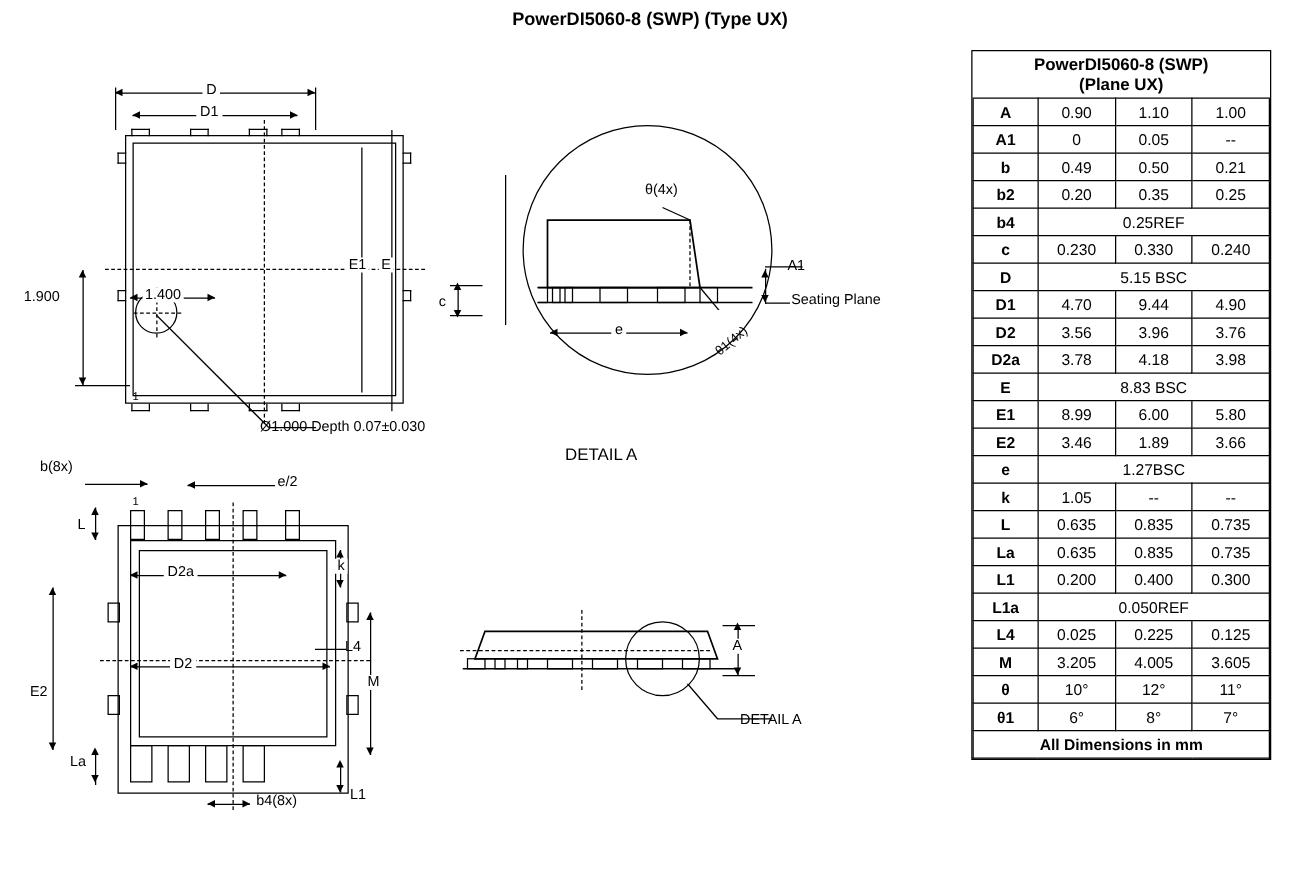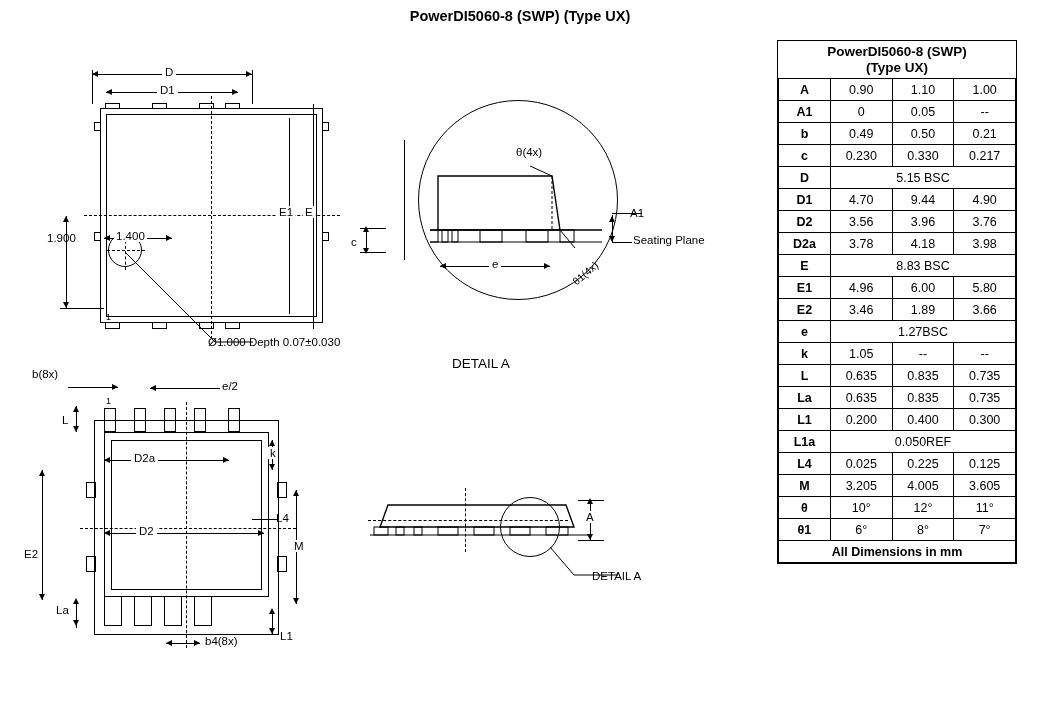--- a/index.html
+++ b/index.html
@@ -129,21 +129,21 @@
 
     <div class="ln vl" style="left:289px;top:118px;height:196px;"></div>
     <div class="lbl" style="left:277px;top:206px;background:#fff;padding:0 2px;">E1</div>
     <div class="ln vl" style="left:313px;top:104px;height:225px;"></div>
     <div class="lbl" style="left:303px;top:206px;background:#fff;padding:0 2px;">E</div>
 
     <div class="ln vl" style="left:66px;top:216px;height:92px;"></div>
     <div class="ar-u" style="left:63px;top:216px;"></div>
     <div class="ar-d" style="left:63px;top:302px;"></div>
     <div class="ln hl" style="left:60px;top:308px;width:44px;"></div>
-    <div class="lbl" style="left:47px;top:232px;">1.900</div>
+    <div class="lbl" style="left:19px;top:232px;">1.900</div>
 
     <div class="ln hl" style="left:104px;top:238px;width:68px;"></div>
     <div class="ar-l" style="left:104px;top:235px;"></div>
     <div class="ar-r" style="left:166px;top:235px;"></div>
     <div class="lbl" style="left:114px;top:230px;background:#fff;padding:0 2px;">1.400</div>
 
     <div style="position:absolute;left:123px;top:250px;width:130px;height:96px;">
       <svg width="130" height="96" viewBox="0 0 130 96">
           <path d="M2,2 L92,92" stroke="#000" stroke-width="1" fill="none"></path>
           <path d="M92,92 L130,92" stroke="#000" stroke-width="1" fill="none"></path>
@@ -321,21 +321,21 @@
     <div class="dash-v" style="left:465px;top:488px;height:64px;"></div>
     <div class="dash-h" style="left:368px;top:520px;width:200px;"></div>
   </div>
 
   <div class="tbl-wrap">
     <table class="dims">
       <tbody id="tbl-body">
         <tr class="head-title">
           <td colspan="4">
             <div>PowerDI5060-8 (SWP)</div>
-            <div>(Type UX)</div>
+            <div>(Plane UX)</div>
           </td>
         </tr>
       <tr>
             <td class="dimcol">A</td>
             <td class="val c3">0.90</td>
             <td class="val c3">1.10</td>
             <td class="val c3">1.00</td>
           </tr>
           <tr>
             <td class="dimcol">A1</td>
@@ -343,24 +343,34 @@
             <td class="val c3">0.05</td>
             <td class="val c3">--</td>
           </tr>
           <tr>
             <td class="dimcol">b</td>
             <td class="val c3">0.49</td>
             <td class="val c3">0.50</td>
             <td class="val c3">0.21</td>
           </tr>
           <tr>
+            <td class="dimcol">b2</td>
+            <td class="val c3">0.20</td>
+            <td class="val c3">0.35</td>
+            <td class="val c3">0.25</td>
+          </tr>
+          <tr>
+            <td class="dimcol">b4</td>
+            <td class="val" colspan="3">0.25REF</td>
+          </tr>
+          <tr>
             <td class="dimcol">c</td>
             <td class="val c3">0.230</td>
             <td class="val c3">0.330</td>
-            <td class="val c3">0.217</td>
+            <td class="val c3">0.240</td>
           </tr>
           <tr>
             <td class="dimcol">D</td>
             <td class="val" colspan="3">5.15 BSC</td>
           </tr>
           <tr>
             <td class="dimcol">D1</td>
             <td class="val c3">4.70</td>
             <td class="val c3">9.44</td>
             <td class="val c3">4.90</td>
@@ -376,21 +386,21 @@
             <td class="val c3">3.78</td>
             <td class="val c3">4.18</td>
             <td class="val c3">3.98</td>
           </tr>
           <tr>
             <td class="dimcol">E</td>
             <td class="val" colspan="3">8.83 BSC</td>
           </tr>
           <tr>
             <td class="dimcol">E1</td>
-            <td class="val c3">4.96</td>
+            <td class="val c3">8.99</td>
             <td class="val c3">6.00</td>
             <td class="val c3">5.80</td>
           </tr>
           <tr>
             <td class="dimcol">E2</td>
             <td class="val c3">3.46</td>
             <td class="val c3">1.89</td>
             <td class="val c3">3.66</td>
           </tr>
           <tr>

